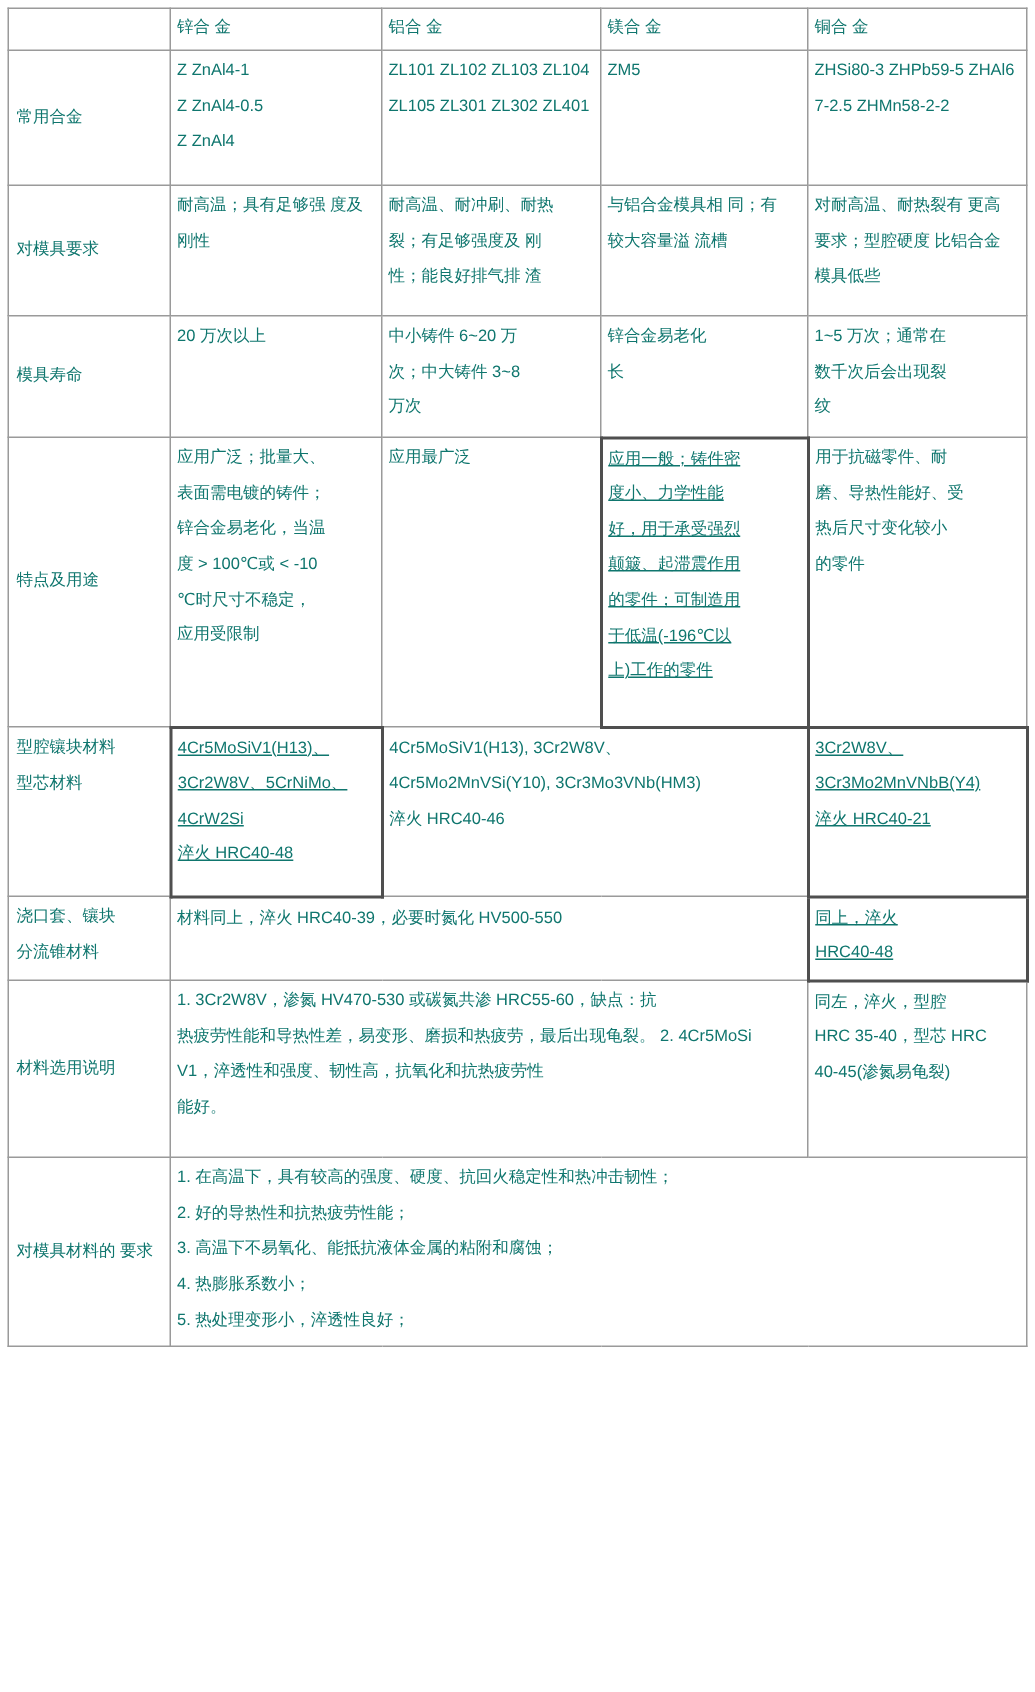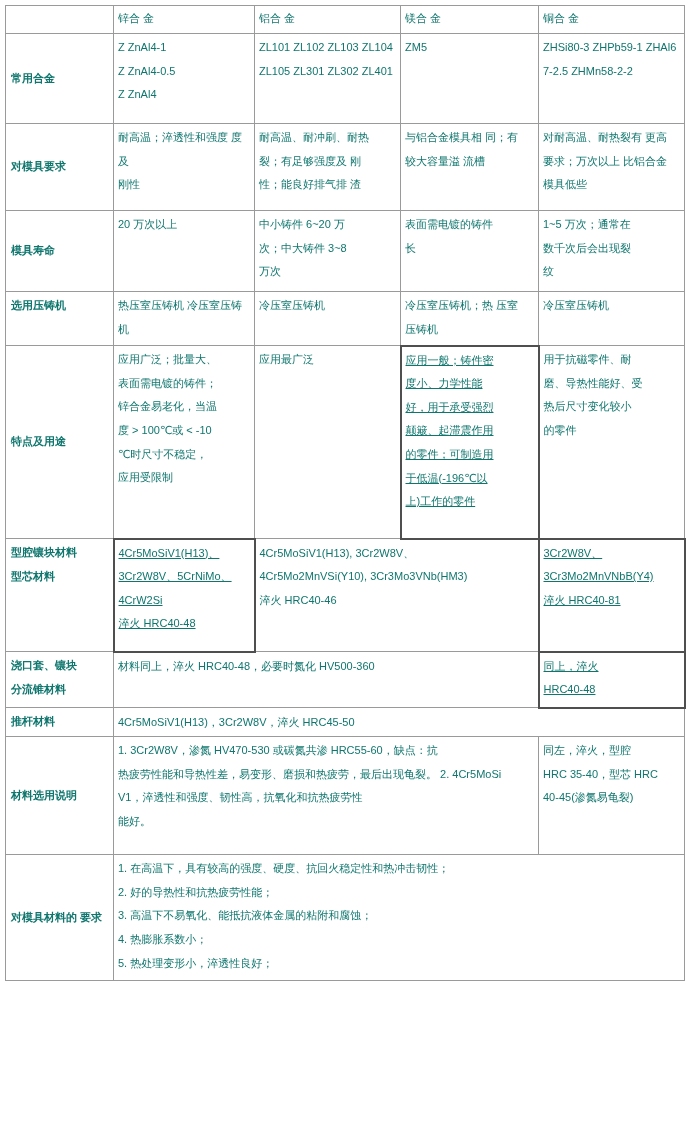--- a/index.html
+++ b/index.html
@@ -10,21 +10,21 @@
     border:1px solid #9a9a9a;
     font-size:11px;
     line-height:2.15;
     color:#0f766e;
     padding:2px 4px;
     vertical-align:top;
     white-space:pre-line;
     word-break:break-word;
     overflow:hidden;
   }
-  td.label { padding-left:5px;font-weight:bold; }
+  td.label { padding-left:5px; }
   td.vm { vertical-align:middle; }
   td.boxed { border:2px solid #4f4f4f;text-decoration:underline; }
   tr.hdr td { line-height:1.9; }
 </style>
 </head>
 <body>
 
 <div class="wrap">
   <table>
     <colgroup>
@@ -45,62 +45,53 @@
     </tr>
 
     <tr style="height:90px">
       <td class="label vm">常用合金</td>
       <td>Z ZnAl4-1
 Z ZnAl4-0.5
 Z ZnAl4</td>
       <td>ZL101 ZL102 ZL103 ZL104
 ZL105 ZL301 ZL302 ZL401</td>
       <td>ZM5</td>
-      <td>ZHSi80-3 ZHPb59-1 ZHAl6
+      <td>ZHSi80-3 ZHPb59-5 ZHAl6
 7-2.5 ZHMn58-2-2</td>
     </tr>
 
 
 
     <tr style="height:87px">
       <td class="label vm">对模具要求</td>
-      <td>耐高温；淬透性和强度 度及
+      <td>耐高温；具有足够强 度及
 刚性</td>
       <td>耐高温、耐冲刷、耐热
 裂；有足够强度及 刚
 性；能良好排气排 渣</td>
       <td>与铝合金模具相 同；有
 较大容量溢 流槽</td>
       <td>对耐高温、耐热裂有 更高
-要求；万次以上 比铝合金
+要求；型腔硬度 比铝合金
 模具低些</td>
     </tr>
 
     <tr style="height:81px">
       <td class="label vm">模具寿命</td>
       <td>20 万次以上</td>
       <td>中小铸件 6~20 万
 次；中大铸件 3~8
 万次</td>
-      <td>表面需电镀的铸件
+      <td>锌合金易老化
 长</td>
       <td>1~5 万次；通常在
 数千次后会出现裂
 纹</td>
     </tr>
 
-    <tr style="height:54px">
-      <td class="label">选用压铸机</td>
-      <td>热压室压铸机 冷压室压铸
-机</td>
-      <td>冷压室压铸机</td>
-      <td>冷压室压铸机；热 压室
-压铸机</td>
-      <td>冷压室压铸机</td>
-    </tr>
 
     <tr style="height:193px">
       <td class="label vm">特点及用途</td>
       <td>应用广泛；批量大、
 表面需电镀的铸件；
 锌合金易老化，当温
 度 &gt; 100℃或 &lt; -10
 ℃时尺寸不稳定，
 应用受限制</td>
       <td>应用最广泛</td>
@@ -122,35 +113,31 @@
 型芯材料</td>
       <td class="boxed">4Cr5MoSiV1(H13)、
 3Cr2W8V、5CrNiMo、
 4CrW2Si
 淬火 HRC40-48</td>
       <td colspan="2">4Cr5MoSiV1(H13), 3Cr2W8V、
 4Cr5Mo2MnVSi(Y10), 3Cr3Mo3VNb(HM3)
 淬火 HRC40-46</td>
       <td class="boxed">3Cr2W8V、
 3Cr3Mo2MnVNbB(Y4)
-淬火 HRC40-81</td>
+淬火 HRC40-21</td>
     </tr>
 
     <tr style="height:56px">
       <td class="label">浇口套、镶块
 分流锥材料</td>
-      <td colspan="3">材料同上，淬火 HRC40-48，必要时氮化 HV500-360</td>
+      <td colspan="3">材料同上，淬火 HRC40-39，必要时氮化 HV500-550</td>
       <td class="boxed">同上，淬火
 HRC40-48</td>
     </tr>
 
-    <tr style="height:28px">
-      <td class="label">推杆材料</td>
-      <td colspan="4">4Cr5MoSiV1(H13)，3Cr2W8V，淬火 HRC45-50</td>
-    </tr>
 
 
     <tr style="height:118px">
       <td class="label vm">材料选用说明</td>
       <td colspan="3">1. 3Cr2W8V，渗氮 HV470-530 或碳氮共渗 HRC55-60，缺点：抗
 热疲劳性能和导热性差，易变形、磨损和热疲劳，最后出现龟裂。 2. 4Cr5MoSi
 V1，淬透性和强度、韧性高，抗氧化和抗热疲劳性
 能好。</td>
       <td>同左，淬火，型腔
 HRC 35-40，型芯 HRC

